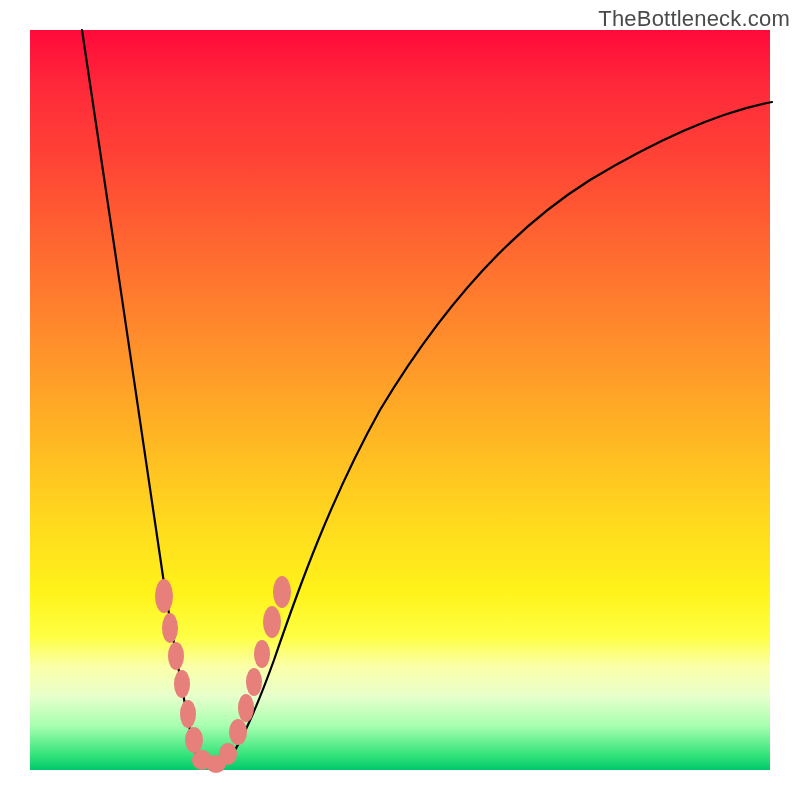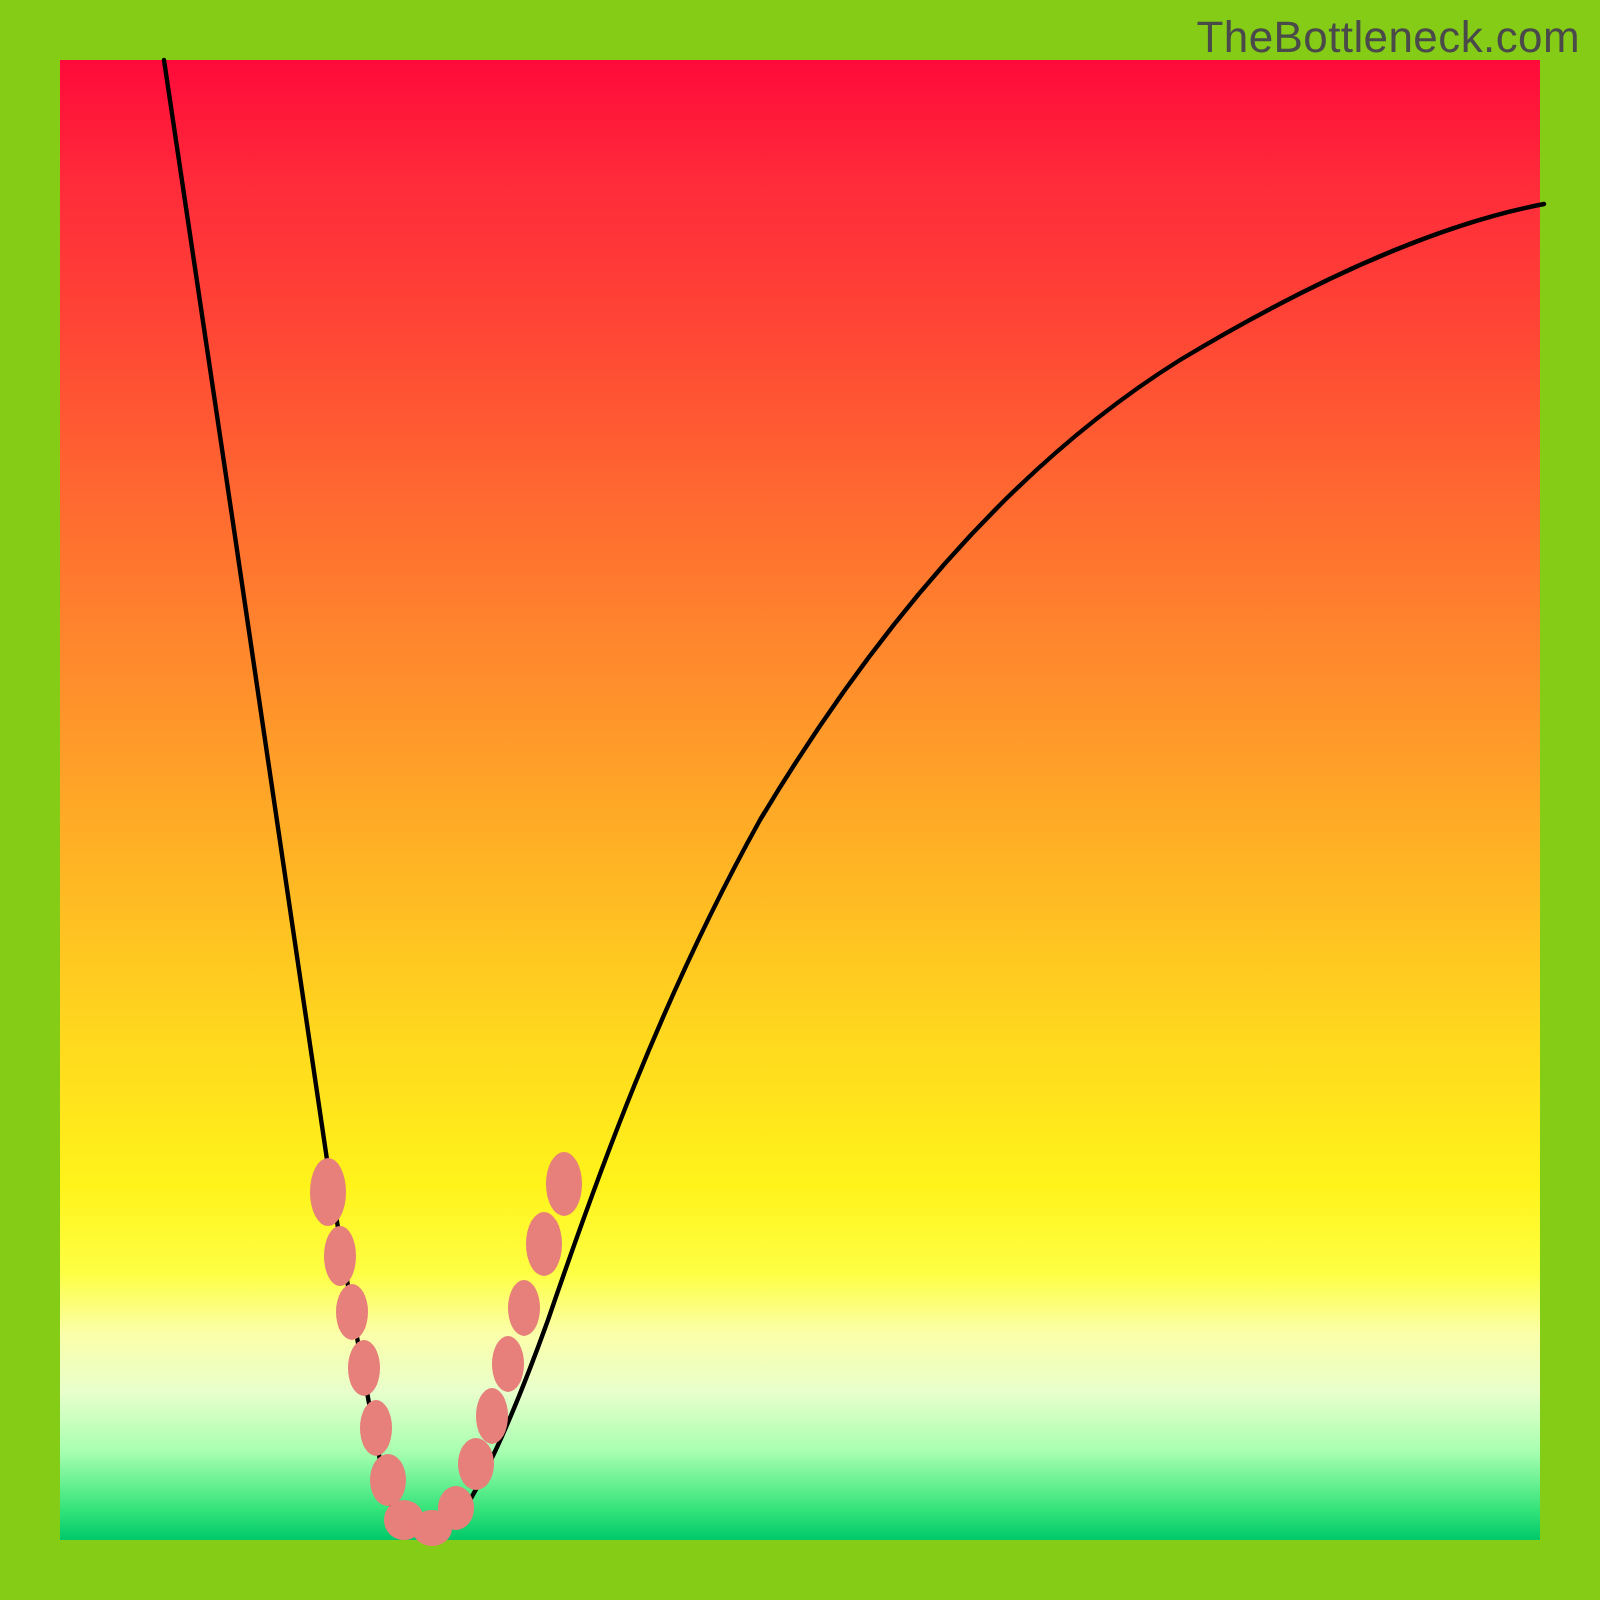--- a/index.html
+++ b/index.html
@@ -10,21 +10,21 @@
     overflow: hidden;
     background: #000;
     font-family: Arial, Helvetica, sans-serif;
   }
   .frame {
     position: absolute;
     left: 0;
     top: 0;
     width: 800px;
     height: 800px;
-    background: #84cc16;
+    background: #ffffff;
   }
   .plot {
     position: absolute;
     left: 30px;
     top: 30px;
     width: 740px;
     height: 740px;
     
     background: linear-gradient(
       to bottom,

